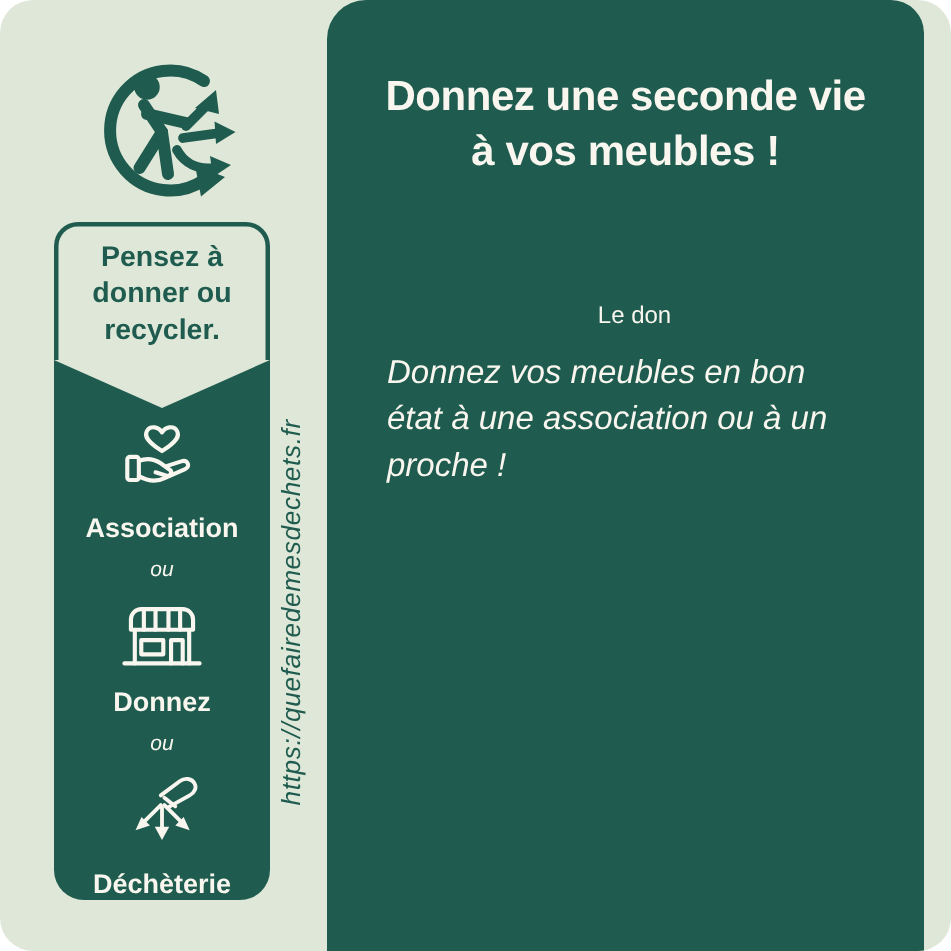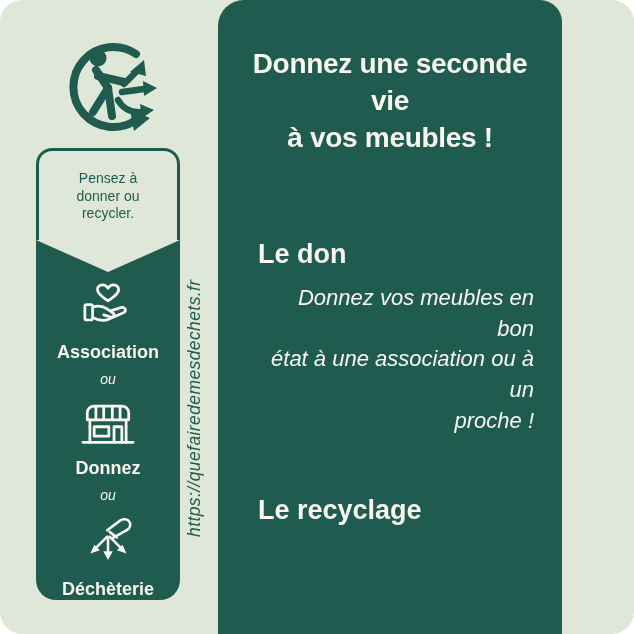--- a/index.html
+++ b/index.html
@@ -7,39 +7,39 @@
     --light:#DFE8D8;
     --cream:#F8F6EE;
   }
   *{box-sizing:border-box;margin:0;padding:0;}
   html,body{width:634px;height:634px;background:#ffffff;
     font-family:"Liberation Sans","DejaVu Sans",sans-serif;}
   .canvas{position:relative;width:634px;height:634px;background:var(--light);
     border-radius:22px;overflow:hidden;}
 
   
-  .panel{position:absolute;left:218px;top:0;width:344px;height:634px;
+  .panel{position:absolute;left:218px;top:0;width:398px;height:634px;
     background:var(--dark);border-radius:26px 22px 0 0;}
   .panel-title{margin:46px 20px 0;text-align:center;color:var(--cream);
     font-size:28px;font-weight:bold;line-height:1.32;letter-spacing:-0.3px;
     white-space:pre-line;}
   .panel-body{padding:0 28px 0 40px;}
   .section{margin-top:58px;}
   .section:first-child{margin-top:82px;}
-  .section h2{color:var(--cream);font-size:27px;font-weight:bold;}
+  .section h2{color:var(--cream);font-size:16px;font-weight:normal;text-align:center;}
   .section p{margin-top:13px;color:var(--cream);font-size:22px;font-style:italic;
-    line-height:1.4;white-space:pre-line;text-align:right;}
+    line-height:1.4;white-space:pre-line;}
 
   
   .triman{position:absolute;left:60px;top:34px;width:110px;height:106px;}
 
   .banner-box{position:absolute;left:36px;top:148px;width:144px;height:94px;
     border:3px solid var(--dark);border-bottom:0;border-radius:16px 16px 0 0;
     display:flex;align-items:center;justify-content:center;}
-  .banner-box .txt{color:var(--dark);font-size:14px;font-weight:normal;
+  .banner-box .txt{color:var(--dark);font-size:19px;font-weight:bold;
     line-height:1.27;text-align:center;white-space:pre-line;}
 
   .ribbon{position:absolute;left:36px;top:240px;width:144px;height:360px;
     background:var(--dark);border-radius:0 0 20px 20px;
     display:flex;flex-direction:column;align-items:center;}
   .notch{position:absolute;top:0;left:0;width:0;height:0;
     border-left:72px solid transparent;border-right:72px solid transparent;
     border-top:32px solid var(--light);}
   .ribbon .icon1{margin-top:38px;}
   .ribbon .label{margin-top:9px;color:var(--cream);font-size:18px;font-weight:bold;
@@ -131,18 +131,17 @@
     <h1 class="panel-title">Donnez une seconde vie
 à vos meubles !</h1>
     <div class="panel-body">
       <div class="section">
         <h2>Le don</h2>
         <p>Donnez vos meubles en bon
 état à une association ou à un
 proche !</p>
       </div>
       <div class="section">
-        <h2>Le recyclage</h2>
       </div>
     </div>
   </div>
 
 </div>
 
 </body></html>

